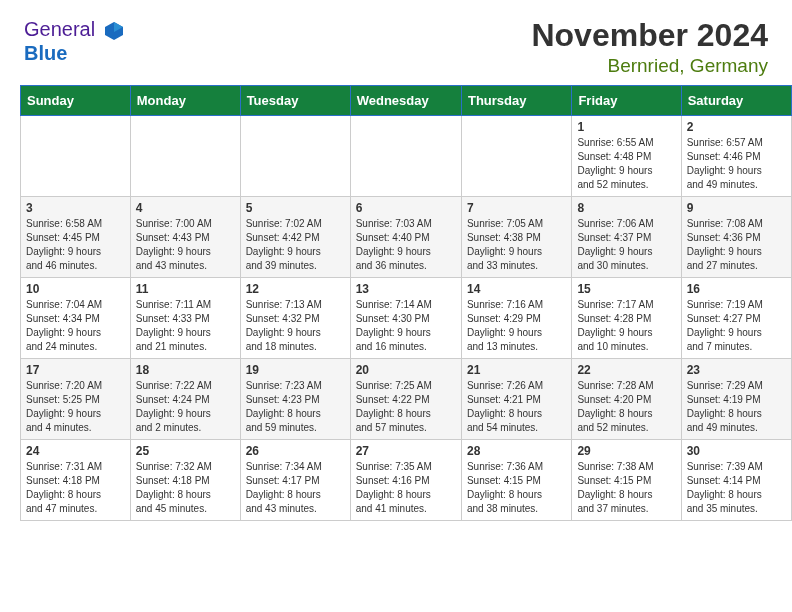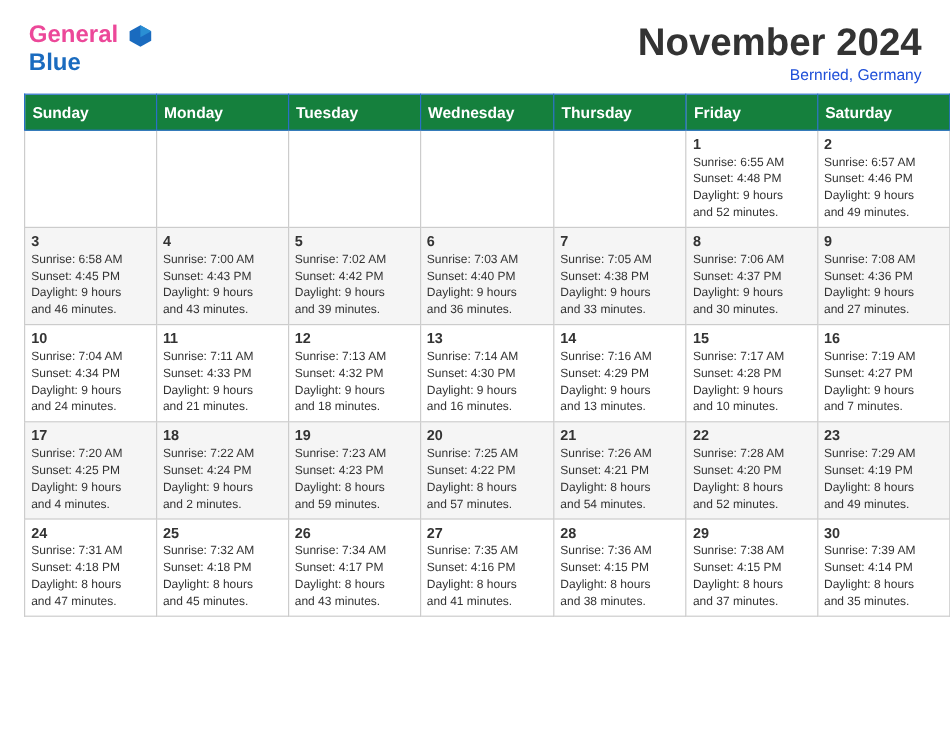--- a/index.html
+++ b/index.html
@@ -23,22 +23,22 @@
     .title-section {
       text-align: right;
     }
     .month-year {
       font-size: 32px;
       font-weight: bold;
       color: #333;
       line-height: 1.1;
     }
     .location {
-      font-size: 13px;
-      color: #1d4ed8;
+      font-size: 19px;
+      color: #4d7c0f;
       margin-top: 2px;
     }
     .calendar {
       width: 100%;
       border-collapse: collapse;
       padding: 0 10px;
       margin: 0 10px;
       width: calc(100% - 20px);
     }
     .calendar thead th {
@@ -88,21 +88,21 @@
     }
   </style>
 </head>
 <body>
 
 <div class="header">
   <div class="logo">
     <div>
       <div style="display:flex;align-items:center;">
         <div>
-          <div style="font-size:20px;font-weight:bold;color:#ec4899;line-height:1.1;">General
+          <div style="font-size:20px;font-weight:normal;color:#4c1d95;line-height:1.1;">General
             <svg style="display:inline-block;vertical-align:middle;margin-left:2px;" width="22" height="22" viewBox="0 0 22 22">
               <polygon points="11,2 20,7 20,15 11,20 2,15 2,7" fill="#1a6bbf"></polygon>
               <polygon points="11,2 20,7 11,12" fill="#2a8fd4"></polygon>
             </svg>
           </div>
           <div style="font-size:20px;font-weight:bold;color:#1a6bbf;line-height:1.1;">Blue</div>
         </div>
       </div>
     </div>
   </div>
@@ -197,21 +197,21 @@
             <div class="cell-info"><span>Sunrise: 7:17 AM</span><br><span>Sunset: 4:28 PM</span><br><span>Daylight: 9 hours</span><br><span>and 10 minutes.</span></div>
           </td>
           <td>
             <span class="cell-date">16</span>
             <div class="cell-info"><span>Sunrise: 7:19 AM</span><br><span>Sunset: 4:27 PM</span><br><span>Daylight: 9 hours</span><br><span>and 7 minutes.</span></div>
           </td>
         </tr>
         <tr>
           <td>
             <span class="cell-date">17</span>
-            <div class="cell-info"><span>Sunrise: 7:20 AM</span><br><span>Sunset: 4:25 PM</span><br><span>Daylight: 9 hours</span><br><span>and 4 minutes.</span></div>
+            <div class="cell-info"><span>Sunrise: 7:20 AM</span><br><span>Sunset: 5:25 PM</span><br><span>Daylight: 9 hours</span><br><span>and 4 minutes.</span></div>
           </td>
           <td>
             <span class="cell-date">18</span>
             <div class="cell-info"><span>Sunrise: 7:22 AM</span><br><span>Sunset: 4:24 PM</span><br><span>Daylight: 9 hours</span><br><span>and 2 minutes.</span></div>
           </td>
           <td>
             <span class="cell-date">19</span>
             <div class="cell-info"><span>Sunrise: 7:23 AM</span><br><span>Sunset: 4:23 PM</span><br><span>Daylight: 8 hours</span><br><span>and 59 minutes.</span></div>
           </td>
           <td>

